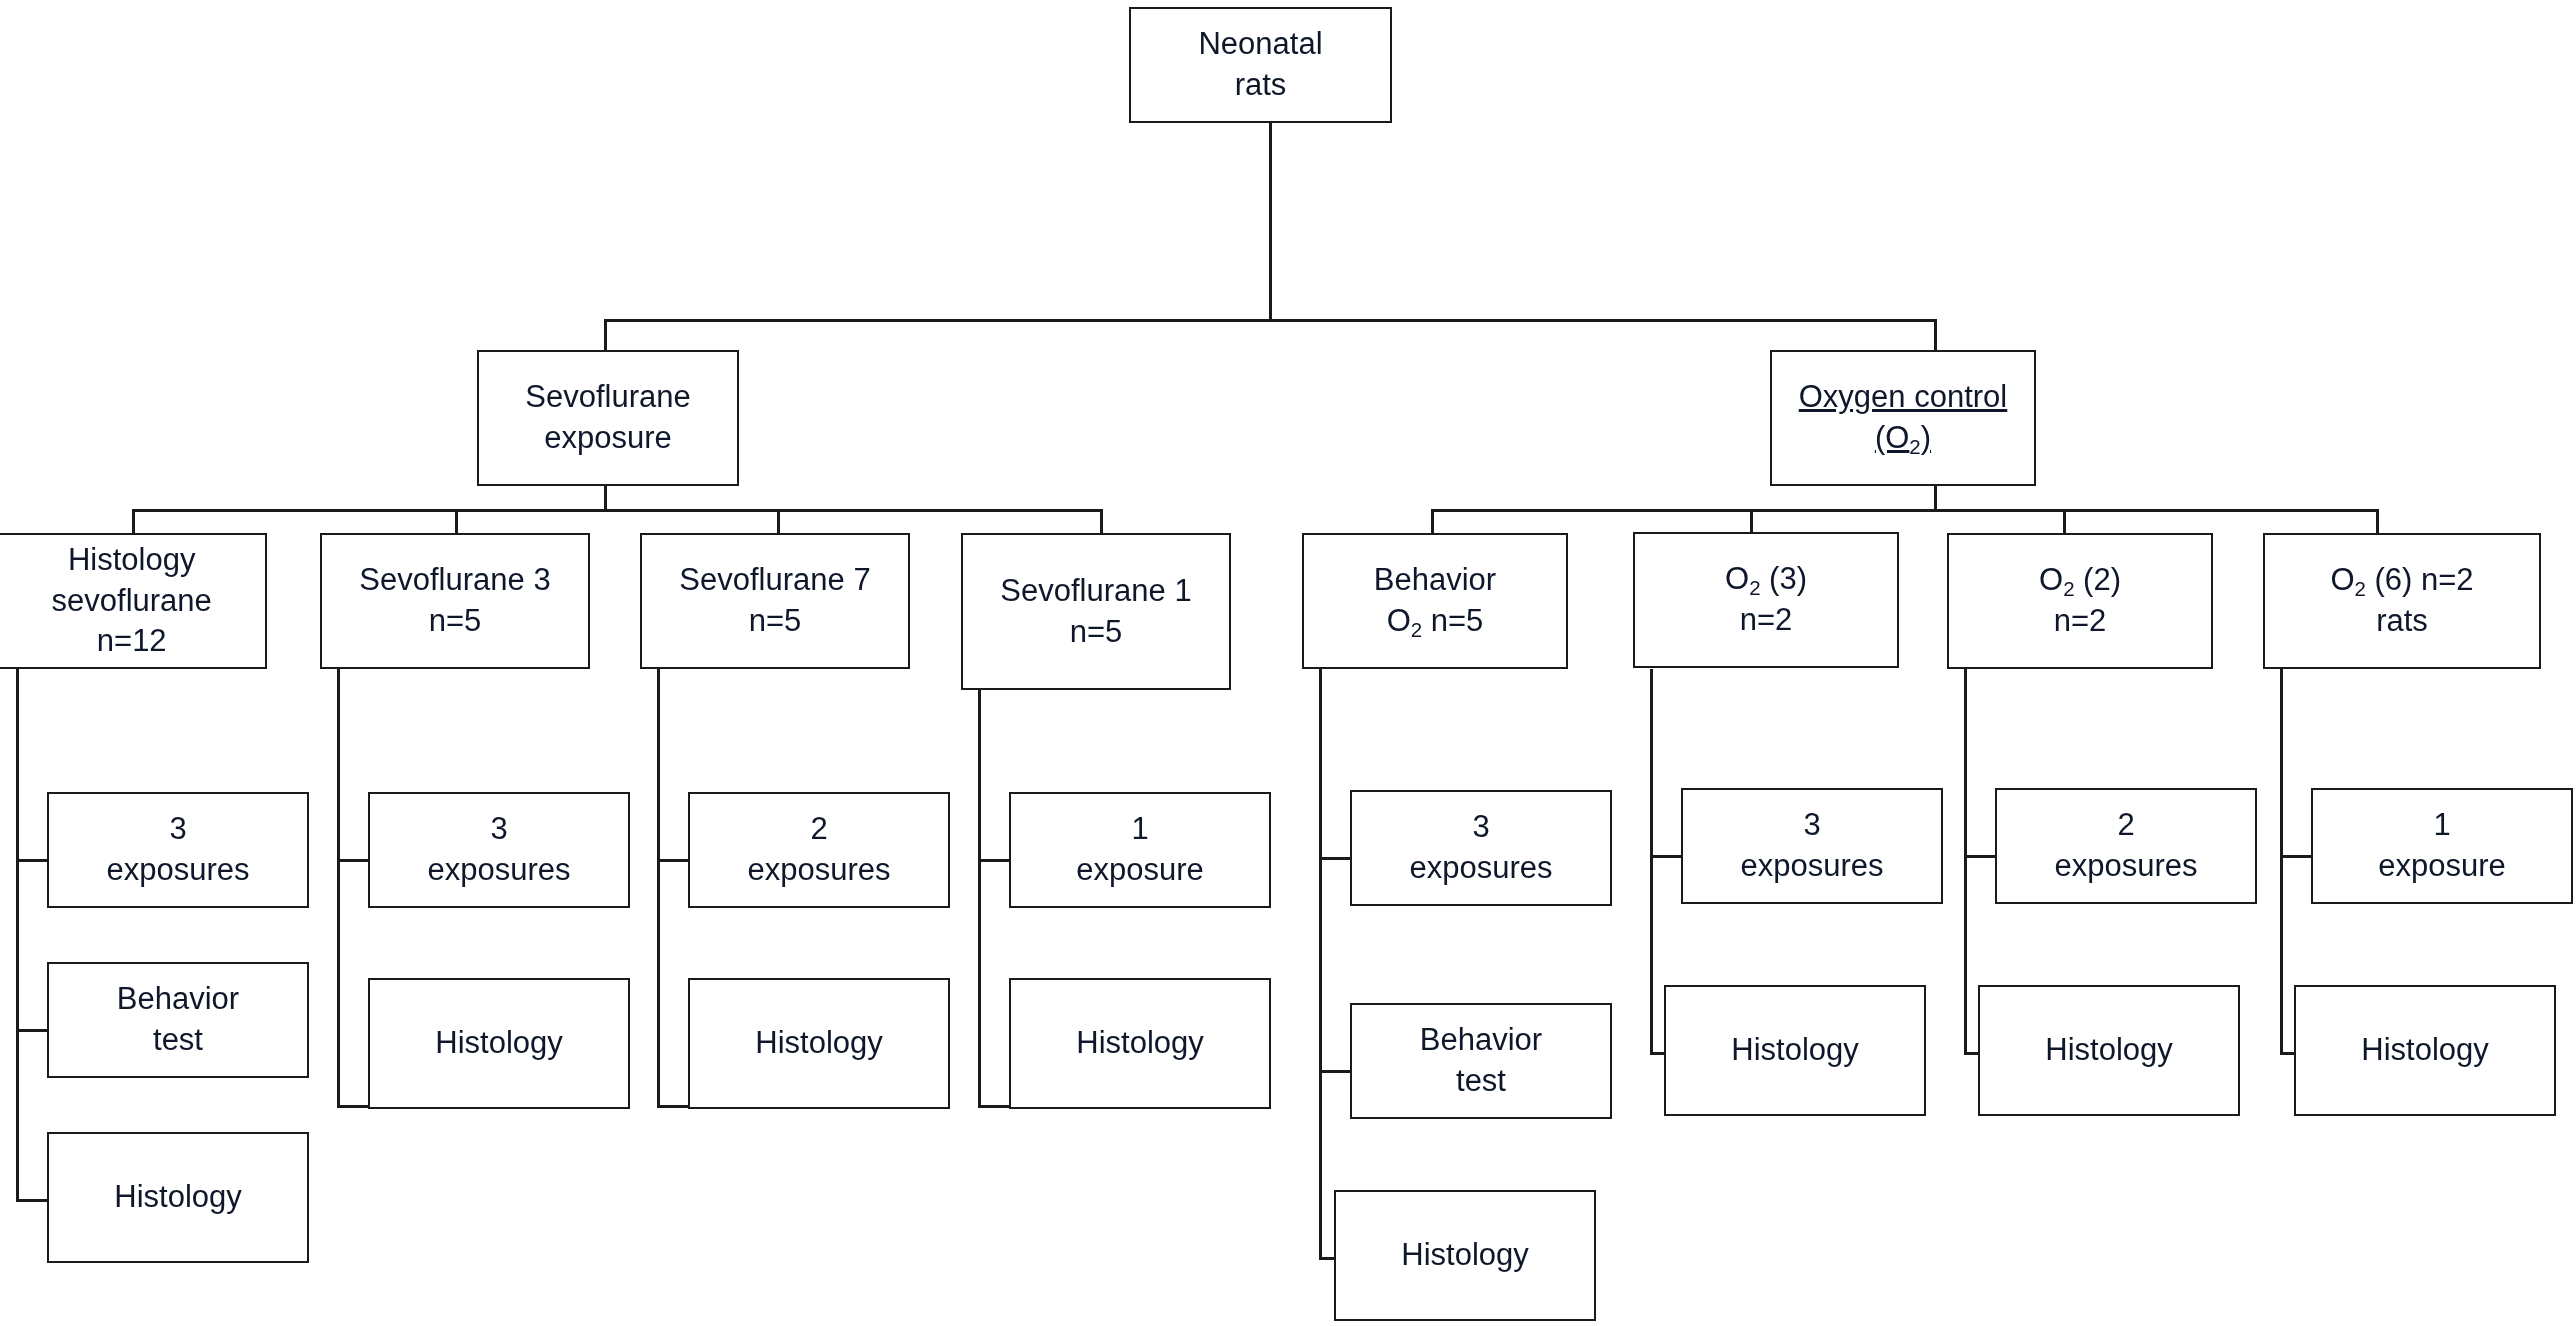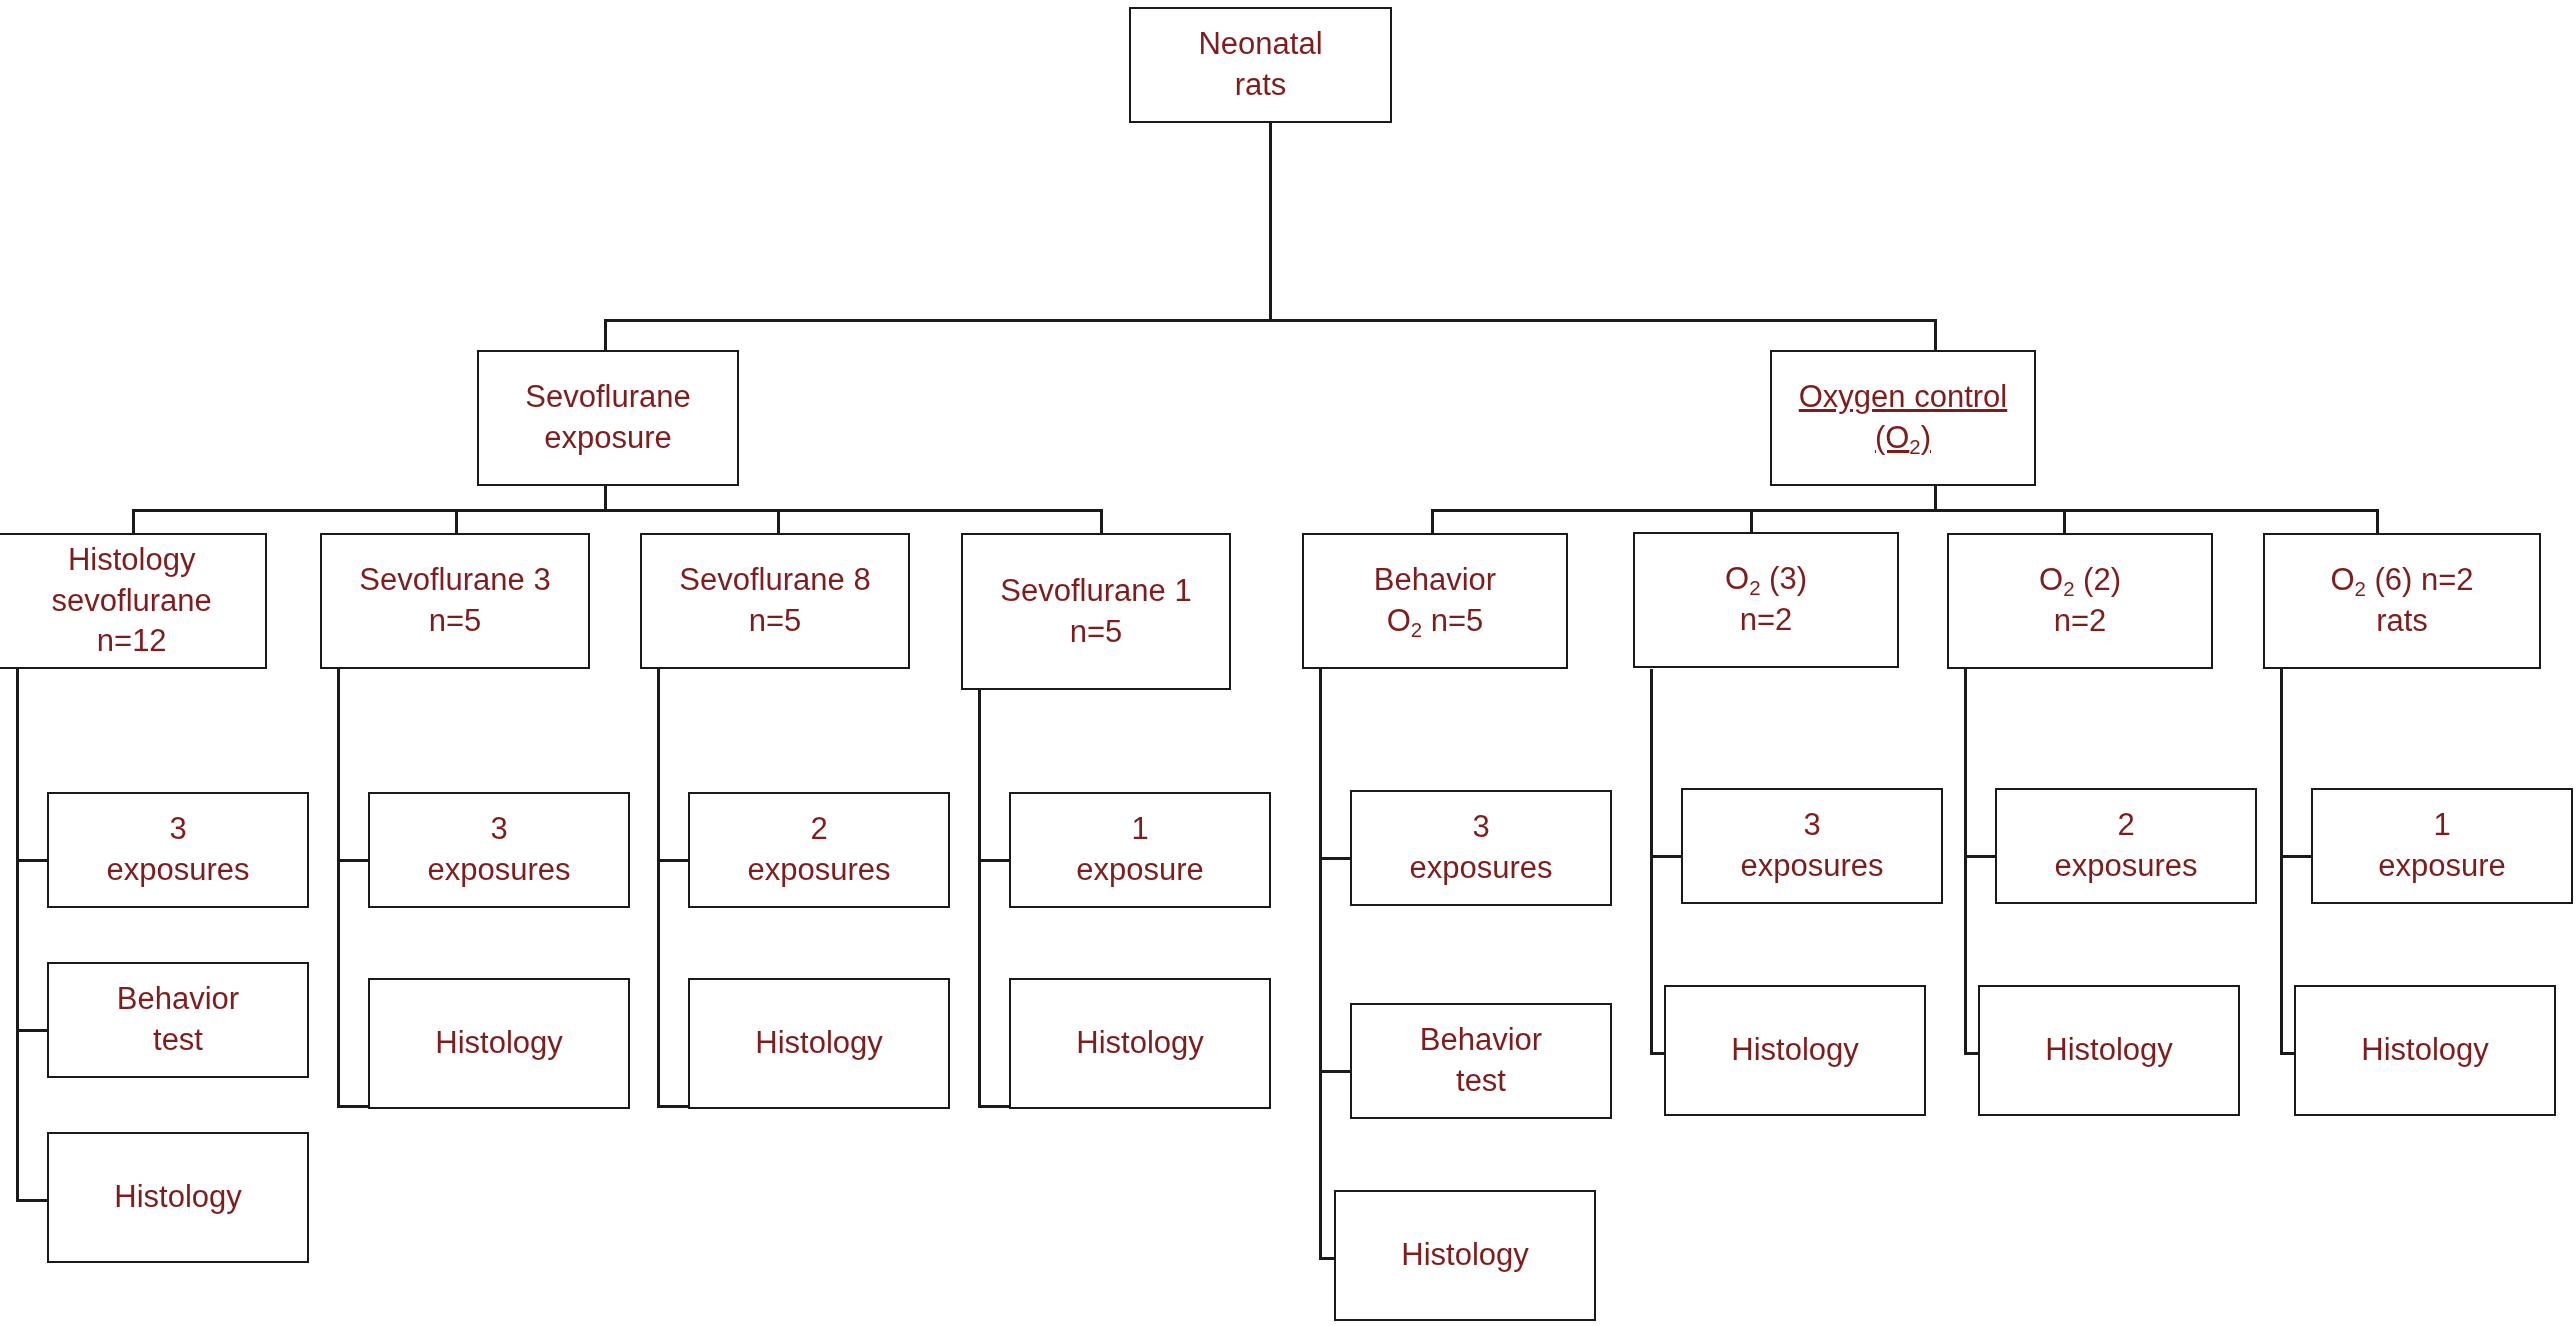--- a/index.html
+++ b/index.html
@@ -22,21 +22,21 @@
     position: absolute;
     box-sizing: border-box;
     border: 2.5px solid #1a1a1a;
     background: #ffffff;
     display: flex;
     align-items: center;
     justify-content: center;
     text-align: center;
     line-height: 1.32;
     font-size: 31px;
-    color: #7f1d1d;
+    color: #0f172a;
     z-index: 3;
     padding: 1.6px 4.9px;
   }
   .node .label {
     display: block;
     width: 100%;
   }
   .node sub {
     font-size: 0.66em;
     vertical-align: baseline;
@@ -128,21 +128,21 @@
 
   <div class="node" style="left:-3.3px; top:533px; width:270px; height:136px;">
     <span class="label"><span>Histology</span><br><span>sevoflurane</span><br><span>n=12</span></span>
   </div>
 
   <div class="node" style="left:320px; top:533px; width:270px; height:136px;">
     <span class="label"><span>Sevoflurane 3</span><br><span>n=5</span></span>
   </div>
 
   <div class="node" style="left:640px; top:533px; width:270px; height:136px;">
-    <span class="label"><span>Sevoflurane 8</span><br><span>n=5</span></span>
+    <span class="label"><span>Sevoflurane 7</span><br><span>n=5</span></span>
   </div>
 
   <div class="node" style="left:961px; top:533px; width:270px; height:157px;">
     <span class="label"><span>Sevoflurane 1</span><br><span>n=5</span></span>
   </div>
 
   <div class="node" style="left:1302px; top:533px; width:266px; height:136px;">
     <span class="label"><span>Behavior</span><br><span>O</span><sub>2</sub><span> n=5</span></span>
   </div>
 

